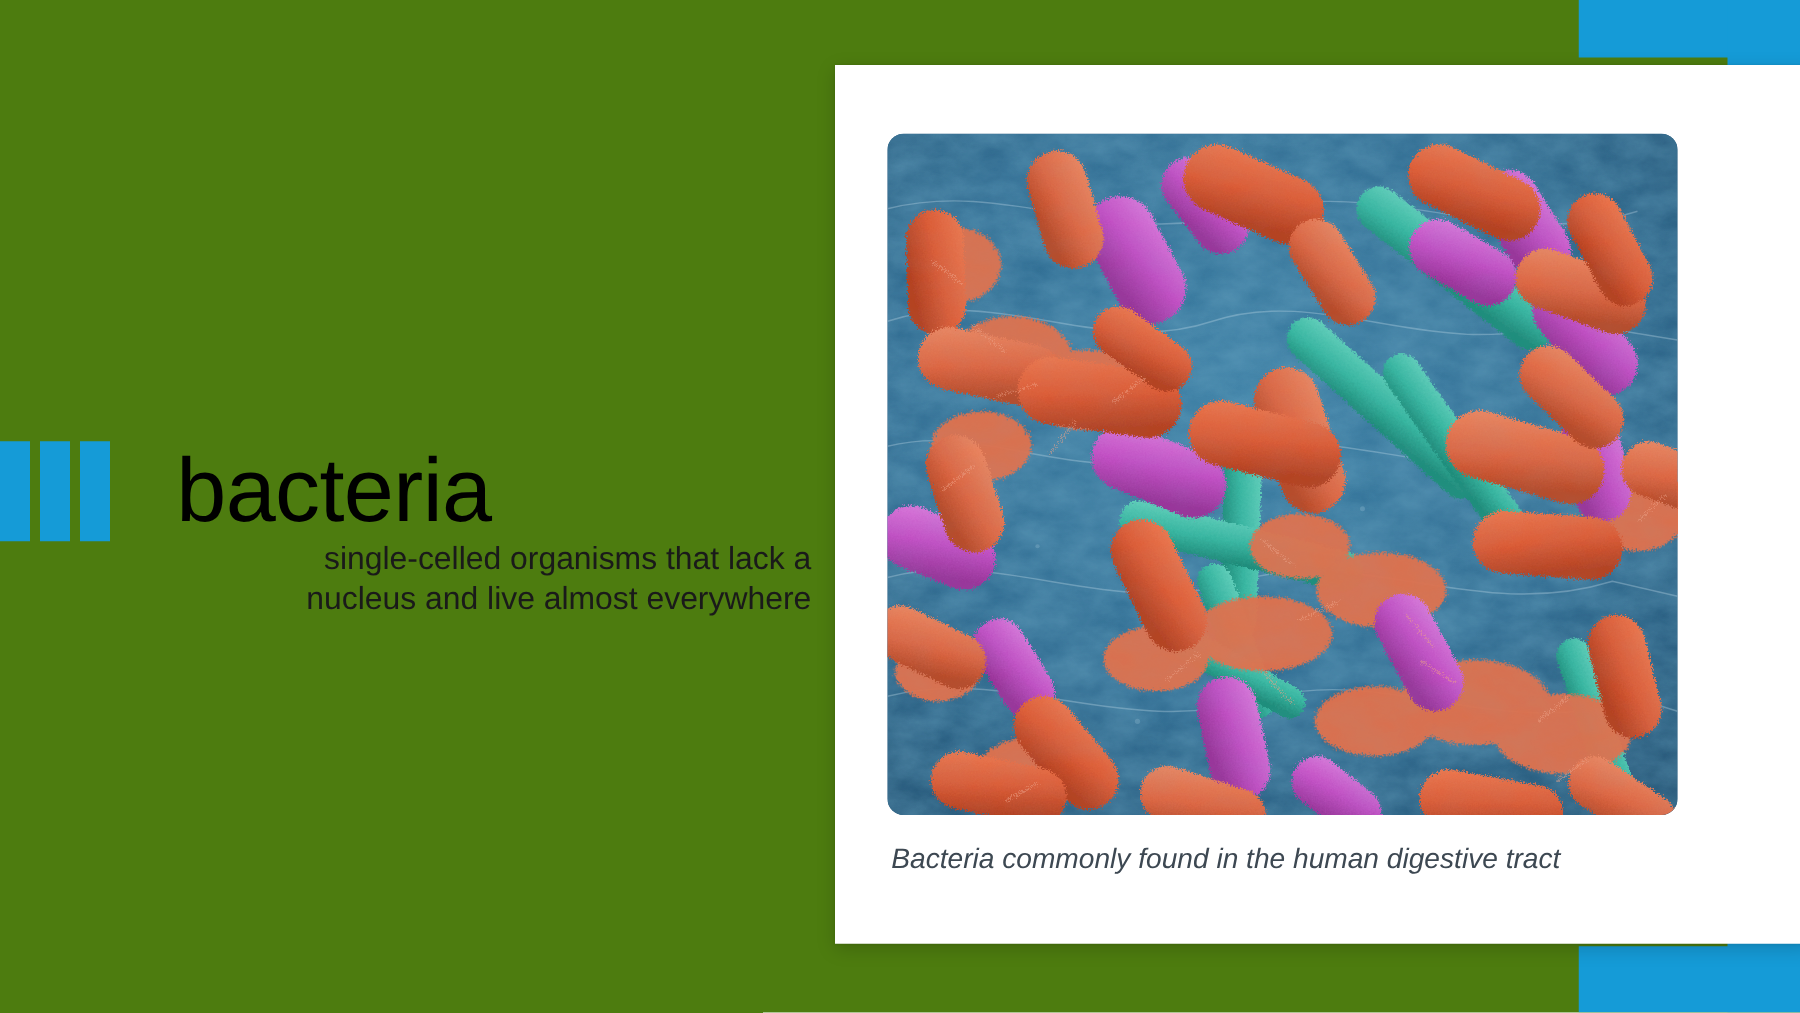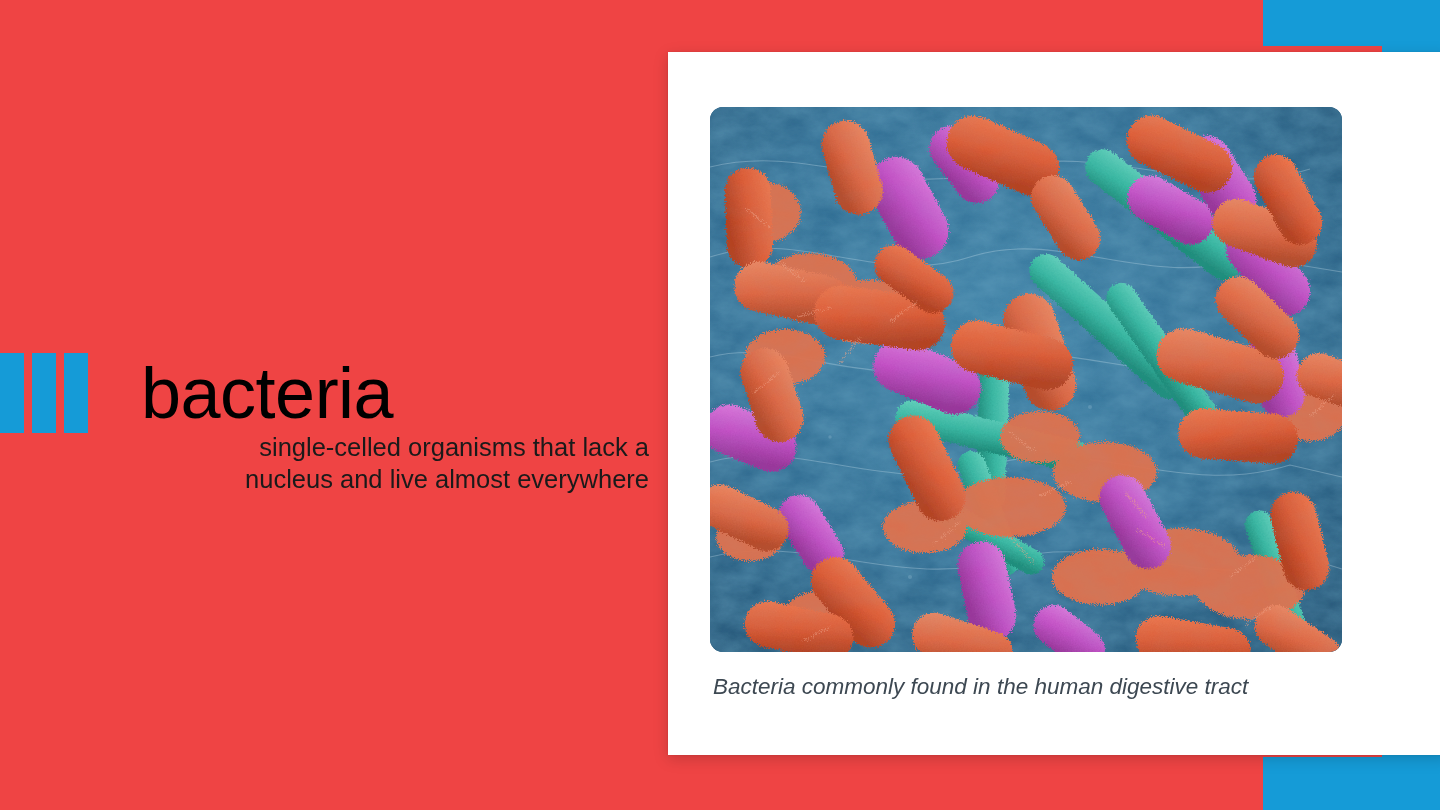--- a/index.html
+++ b/index.html
@@ -7,21 +7,21 @@
     padding: 0;
     background: #ffffff;
   }
   body {
     font-family: "Liberation Sans", sans-serif;
   }
   .slide {
     position: relative;
     width: 1440px;
     height: 810px;
-    background: #ef4444;
+    background: #4d7c0f;
     overflow: hidden;
   }
 
   
   .accent-top-band {
     position: absolute;
     left: 1263px;
     top: 0px;
     width: 177px;
     height: 46px;

